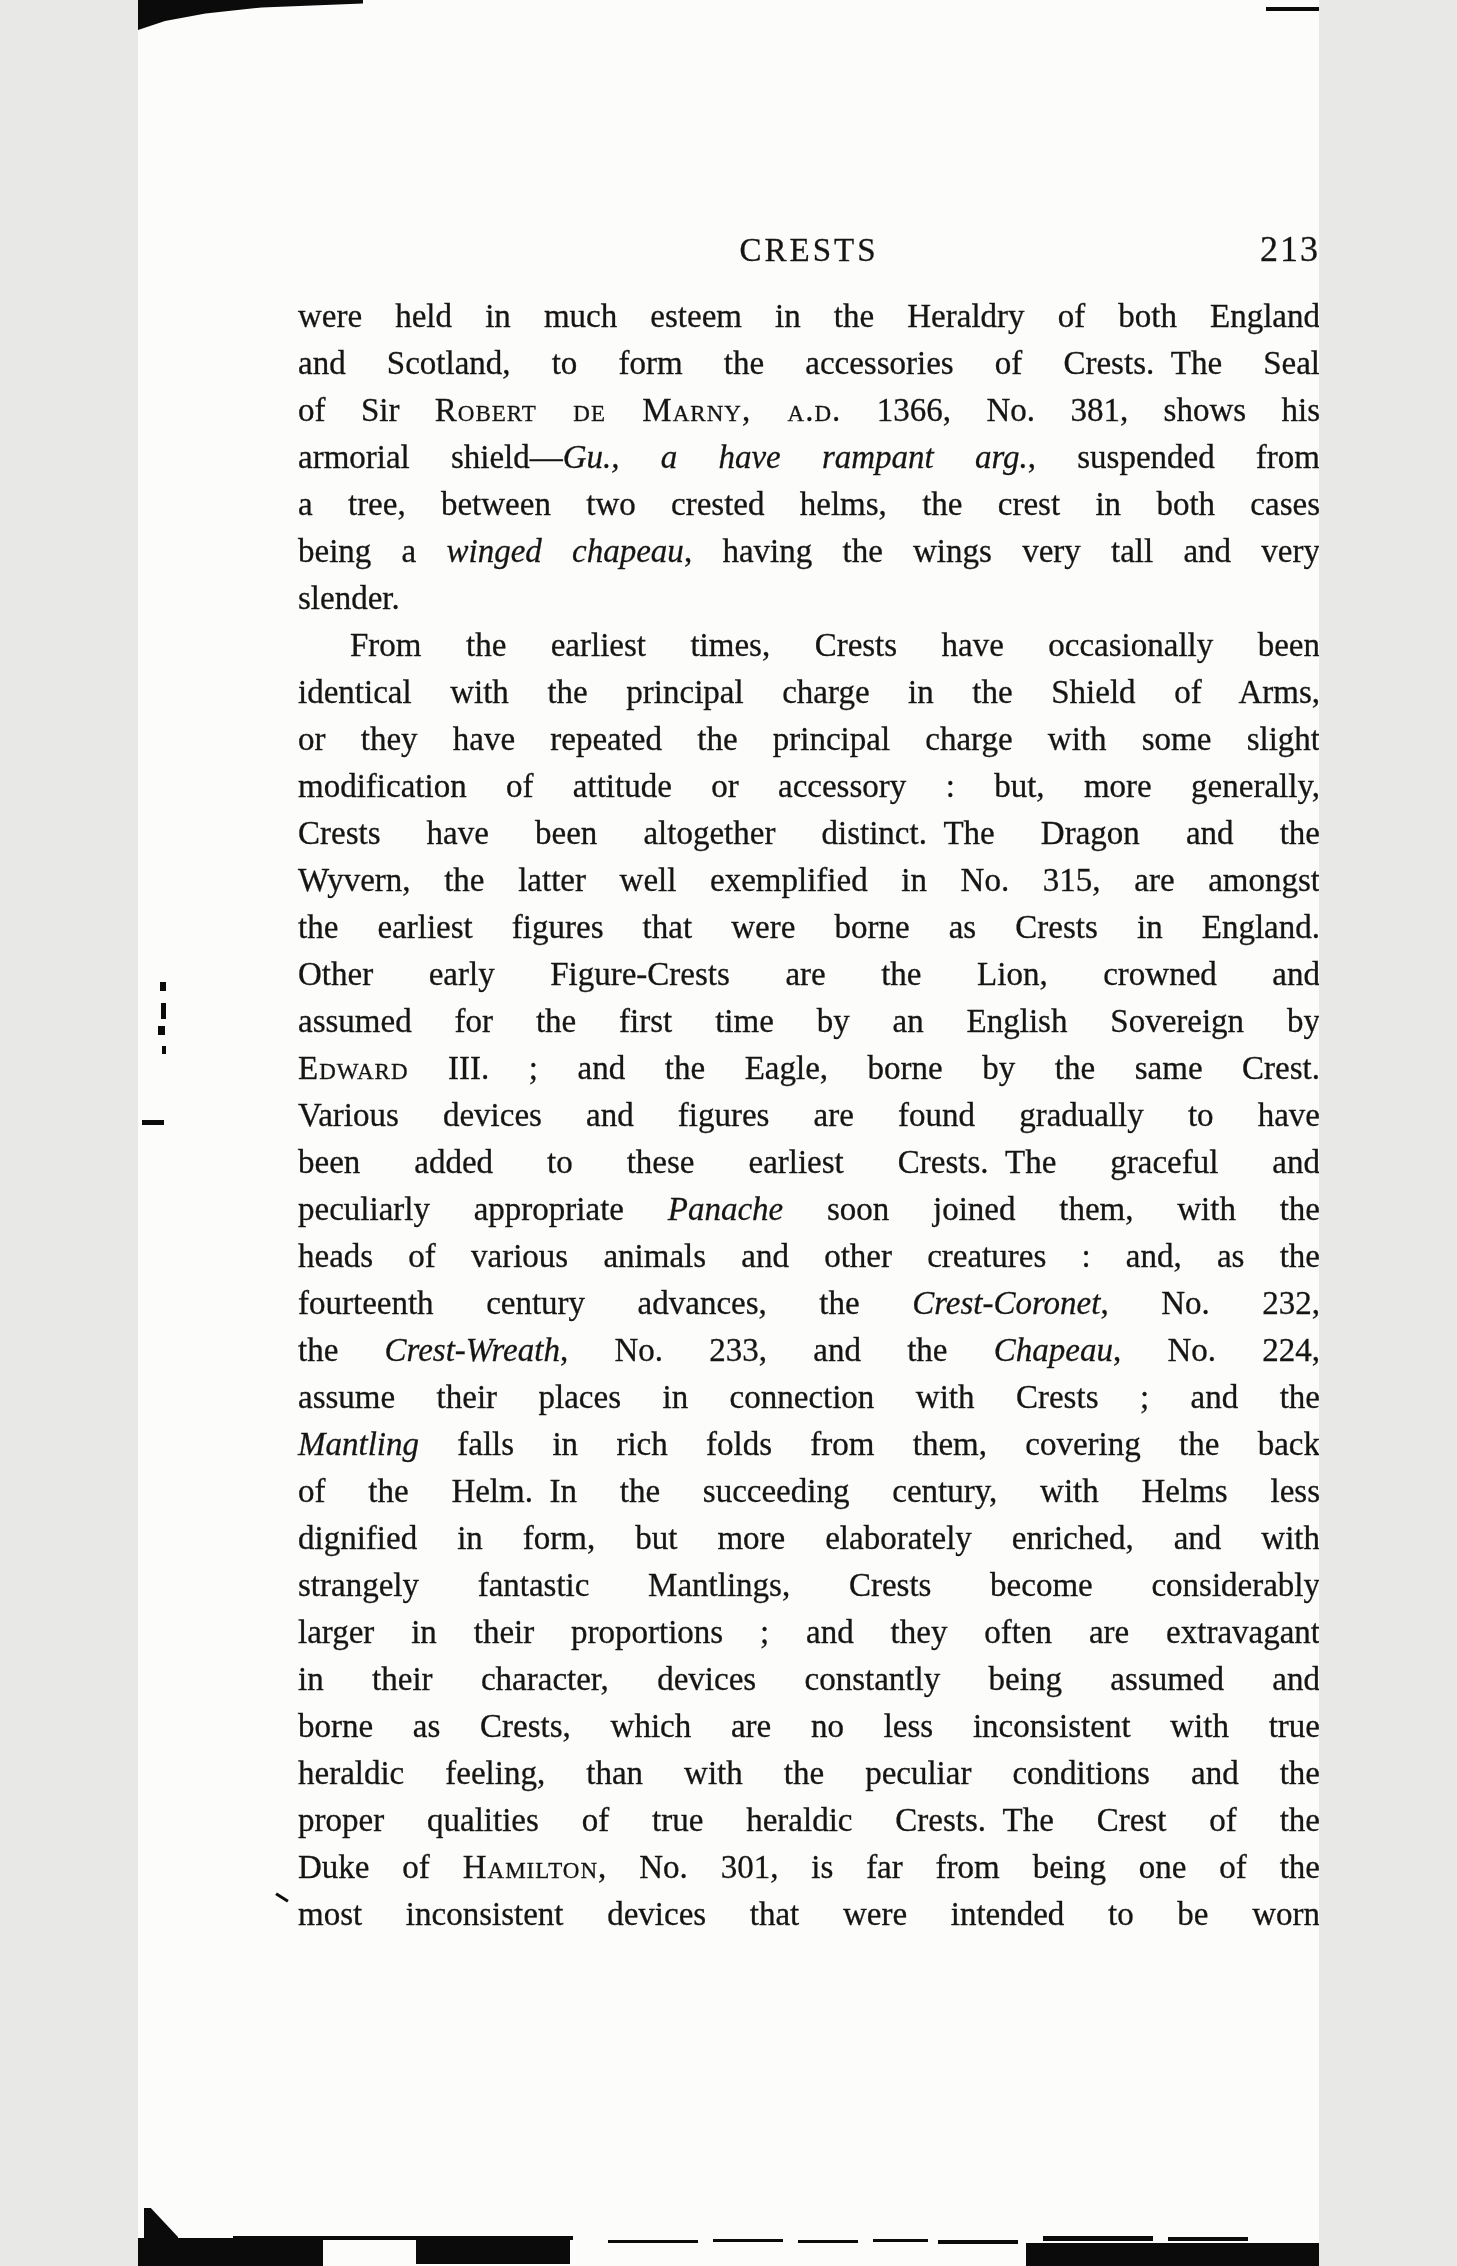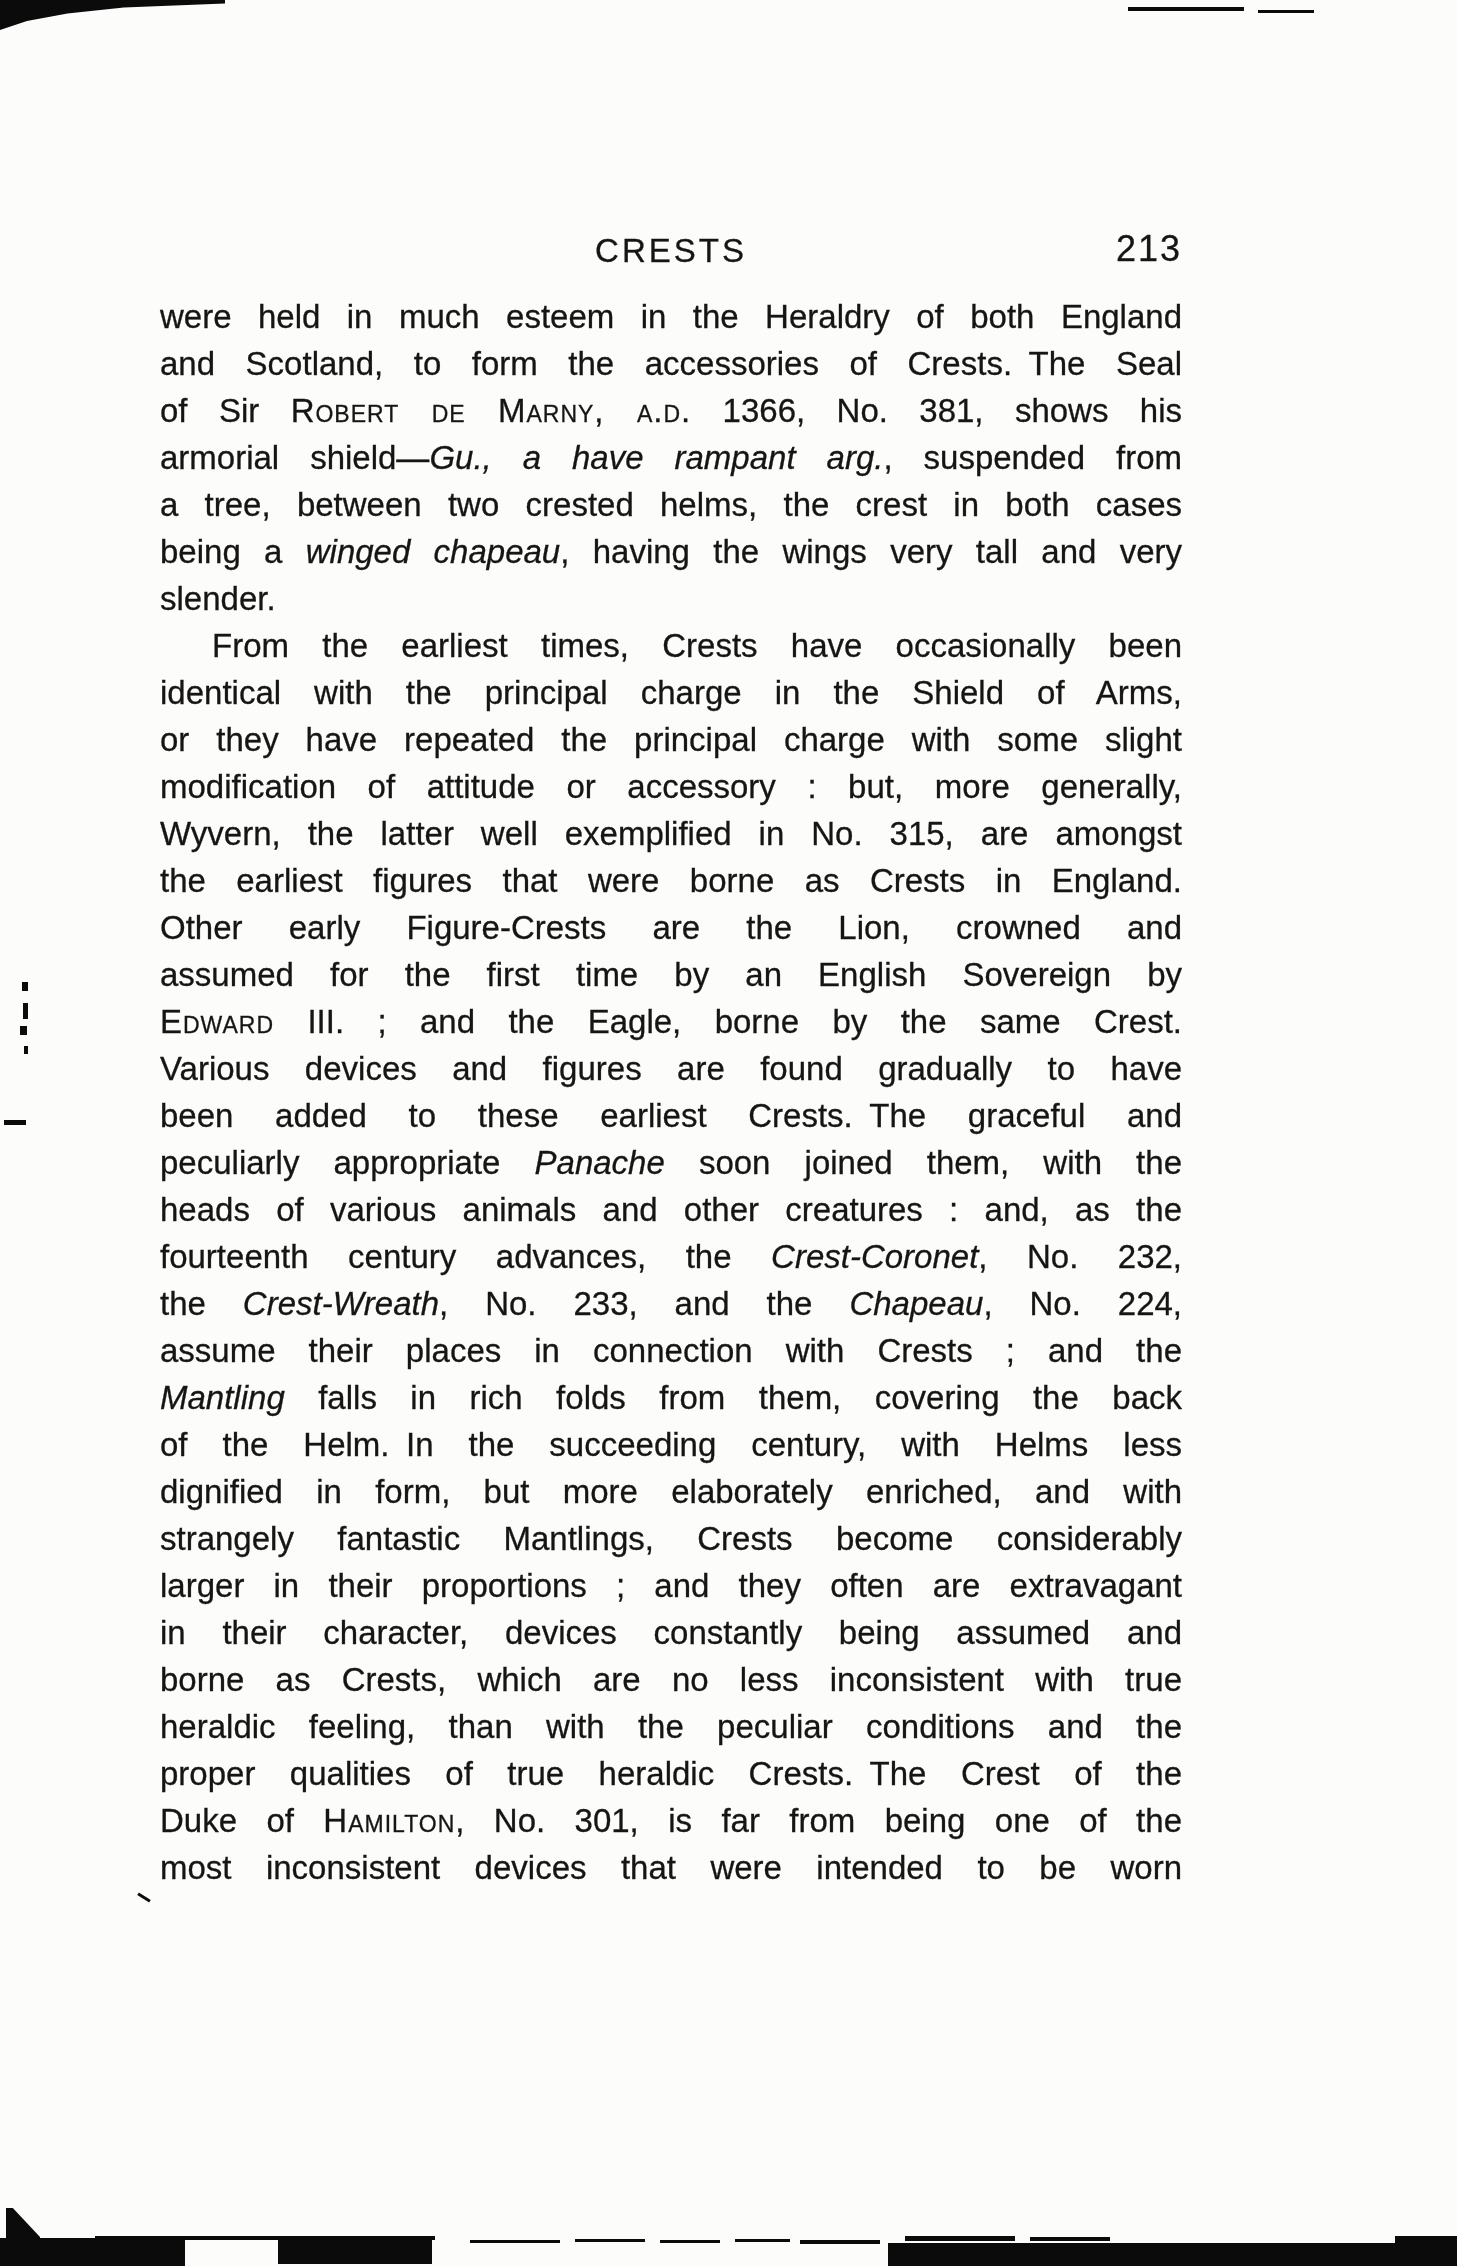--- a/index.html
+++ b/index.html
@@ -1,20 +1,20 @@
 <!DOCTYPE html>
 <html><head>
 <meta charset="utf-8">
 <style>
   html,body { margin:0; padding:0; background:#e8e8e6; }
   .page {
     position:relative;
-    width:1457px; height:2266px;
+    width:1181px; height:2266px;
     background:#fcfcfa;
-    font-family:Liberation Sans, sans-serif;
+    font-family:Liberation Serif, serif;
     color:#161513;
     overflow:hidden;
     margin:0 auto;
   }
   .running-head {
     position:absolute; top:228px; left:160px; width:1022px; height:46px;
   }
   .head-title {
     position:absolute; left:0; right:0; top:4px;
     text-align:center; font-size:33px; letter-spacing:3px;
@@ -53,20 +53,21 @@
       <div class="line"><span>and Scotland, to form the accessories of Crests. The Seal</span></div>
       <div class="line"><span>of Sir </span><span class="sc">Robert de Marny, a.d.</span><span> 1366, No. 381, shows his</span></div>
       <div class="line"><span>armorial shield—</span><span class="i">Gu., a have rampant arg.</span><span>, suspended from</span></div>
       <div class="line"><span>a tree, between two crested helms, the crest in both cases</span></div>
       <div class="line"><span>being a </span><span class="i">winged chapeau</span><span>, having the wings very tall and very</span></div>
       <div class="line no-just"><span>slender.</span></div>
       <div class="line indent"><span>From the earliest times, Crests have occasionally been</span></div>
       <div class="line"><span>identical with the principal charge in the Shield of Arms,</span></div>
       <div class="line"><span>or they have repeated the principal charge with some slight</span></div>
       <div class="line"><span>modification of attitude or accessory : but, more generally,</span></div>
+      <div class="line"><span>Crests have been altogether distinct. The Dragon and the</span></div>
       <div class="line"><span>Wyvern, the latter well exemplified in No. 315, are amongst</span></div>
       <div class="line"><span>the earliest figures that were borne as Crests in England.</span></div>
       <div class="line"><span>Other early Figure-Crests are the Lion, crowned and</span></div>
       <div class="line"><span>assumed for the first time by an English Sovereign by</span></div>
       <div class="line"><span class="sc">Edward</span><span> III. ; and the Eagle, borne by the same Crest.</span></div>
       <div class="line"><span>Various devices and figures are found gradually to have</span></div>
       <div class="line"><span>been added to these earliest Crests. The graceful and</span></div>
       <div class="line"><span>peculiarly appropriate </span><span class="i">Panache</span><span> soon joined them, with the</span></div>
       <div class="line"><span>heads of various animals and other creatures : and, as the</span></div>
       <div class="line"><span>fourteenth century advances, the </span><span class="i">Crest-Coronet</span><span>, No. 232,</span></div>

